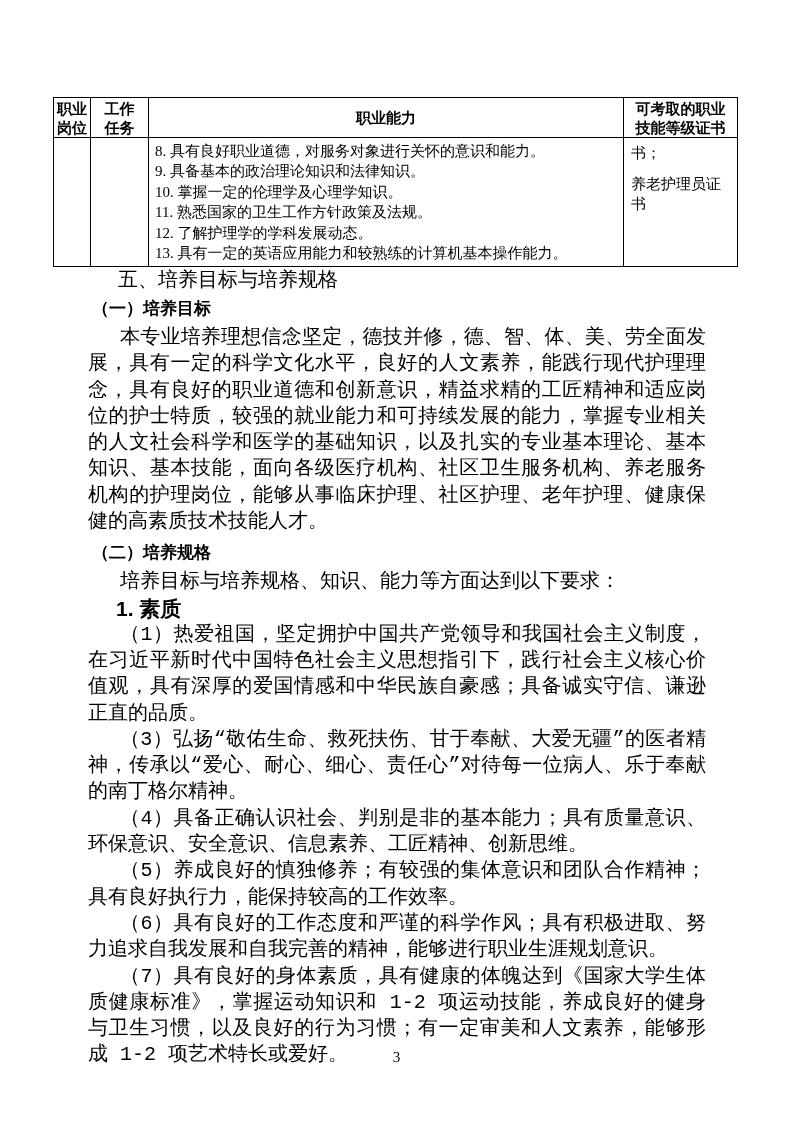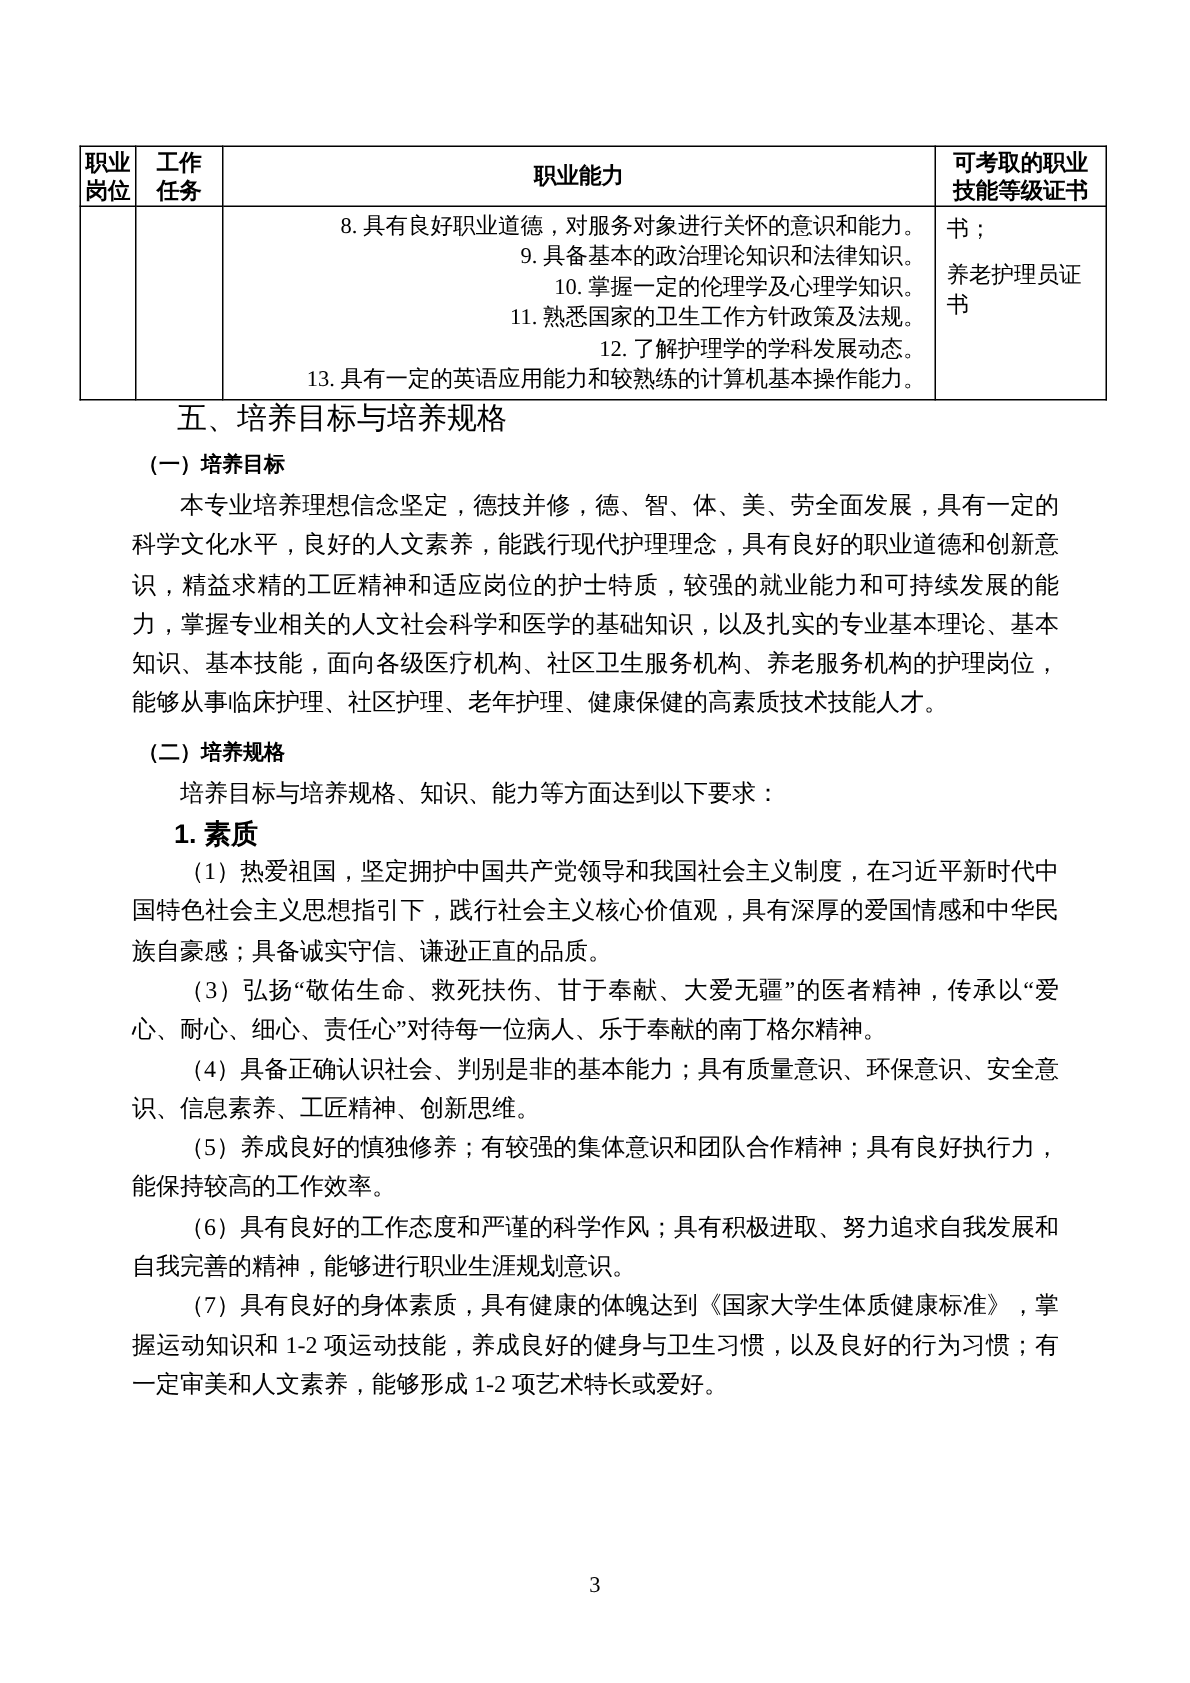--- a/index.html
+++ b/index.html
@@ -28,56 +28,57 @@
     font-size: 15px;
   }
   .comp-table .hdr {
     font-family: "Liberation Sans", "DejaVu Sans", sans-serif;
     font-weight: bold;
     text-align: center;
     line-height: 19px;
     height: 40px;
   }
   .comp-table .body-row td { height: 120px; vertical-align: top; }
-  .abilities { padding: 3px 6px; text-align: right; }
+  .abilities { padding: 3px 6px; }
   .ability-line { line-height: 20.4px; white-space: nowrap; overflow: hidden; }
   .certs { padding: 5px 7px; }
   .cert-line { line-height: 20px; }
   .cert-line + .cert-line { margin-top: 11px; }
   
   .content {
     position: absolute;
     left: 88px;
     top: 257px;
     width: 618px;
   }
   .section-title {
     font-family: "Liberation Sans", "DejaVu Sans", sans-serif;
     font-weight: normal;
     font-size: 20px;
     line-height: 24px;
     margin: 10px 0 8px 30px;
   }
   .sub-title {
-    font-family: Liberation Sans, sans-serif;
+    font-family: Liberation Mono, monospace;
     font-weight: bold;
-    font-size: 14px;
+    font-size: 17px;
     line-height: 21px;
     margin: 6px 0 5px 4px;
   }
   .para {
-    font-size: 16px;
+    font-size: 20px;
     line-height: 26.3px;
     text-align: justify;
     text-indent: 32px;
+    font-family: Liberation Mono, monospace;
   }
   .quality-title {
     font-family: "Liberation Sans", "DejaVu Sans", sans-serif;
     font-weight: bold;
-    font-size: 18px;
+    font-size: 21px;
     line-height: 26px;
     margin-left: 28px;
   }
   .page-number {
     position: absolute;
     left: 0;
     right: 0;
     bottom: 56px;
     text-align: center;
     font-size: 15px;

